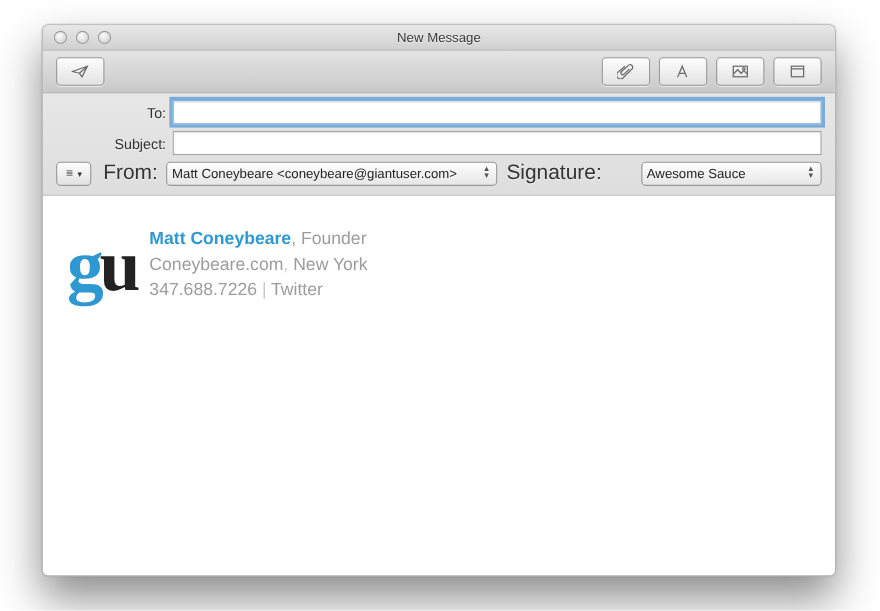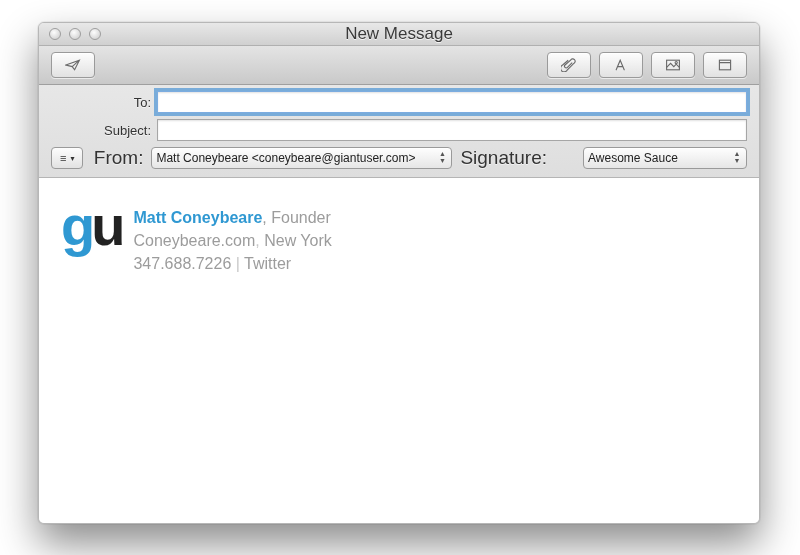--- a/index.html
+++ b/index.html
@@ -46,21 +46,21 @@
     border-radius: 50%;
     background: radial-gradient(circle at 40% 35%, #fdfdfd, #c8c8c8);
     border: 1px solid #9d9d9d;
     box-sizing: border-box;
   }
   .title {
     position: absolute;
     left: 0; right: 0;
     text-align: center;
     color: #3a3a3a;
-    font-size: 17px;
+    font-size: 12px;
     text-shadow: 0 1px 0 rgba(255,255,255,0.7);
     pointer-events: none;
   }
 
   
   .toolbar {
     height: 38px;
     background: linear-gradient(#e4e4e4, #c9c9c9);
     border-bottom: 1px solid #9f9f9f;
     display: flex;
@@ -168,25 +168,26 @@
     flex: 1;
     background: #fff;
     padding: 24px 22px;
   }
   .sig {
     display: flex;
     align-items: flex-start;
     gap: 12px;
   }
   .logo {
-    font-family: Liberation Sans, sans-serif;
+    font-family: Liberation Serif, serif;
     font-weight: 700;
-    font-size: 56px;
+    font-size: 67px;
     line-height: 0.85;
     letter-spacing: -4px;
+    margin-top: 12px;
   }
   .logo .g { color: #2f98d2; }
   .logo .u { color: #222; }
   .sigtext {
     font-size: 16px;
     line-height: 1.45;
     padding-top: 4px;
   }
   .sig-name { color: #2f98d2; font-weight: 600; }
   .sig-title { color: #9c9c9c; }

